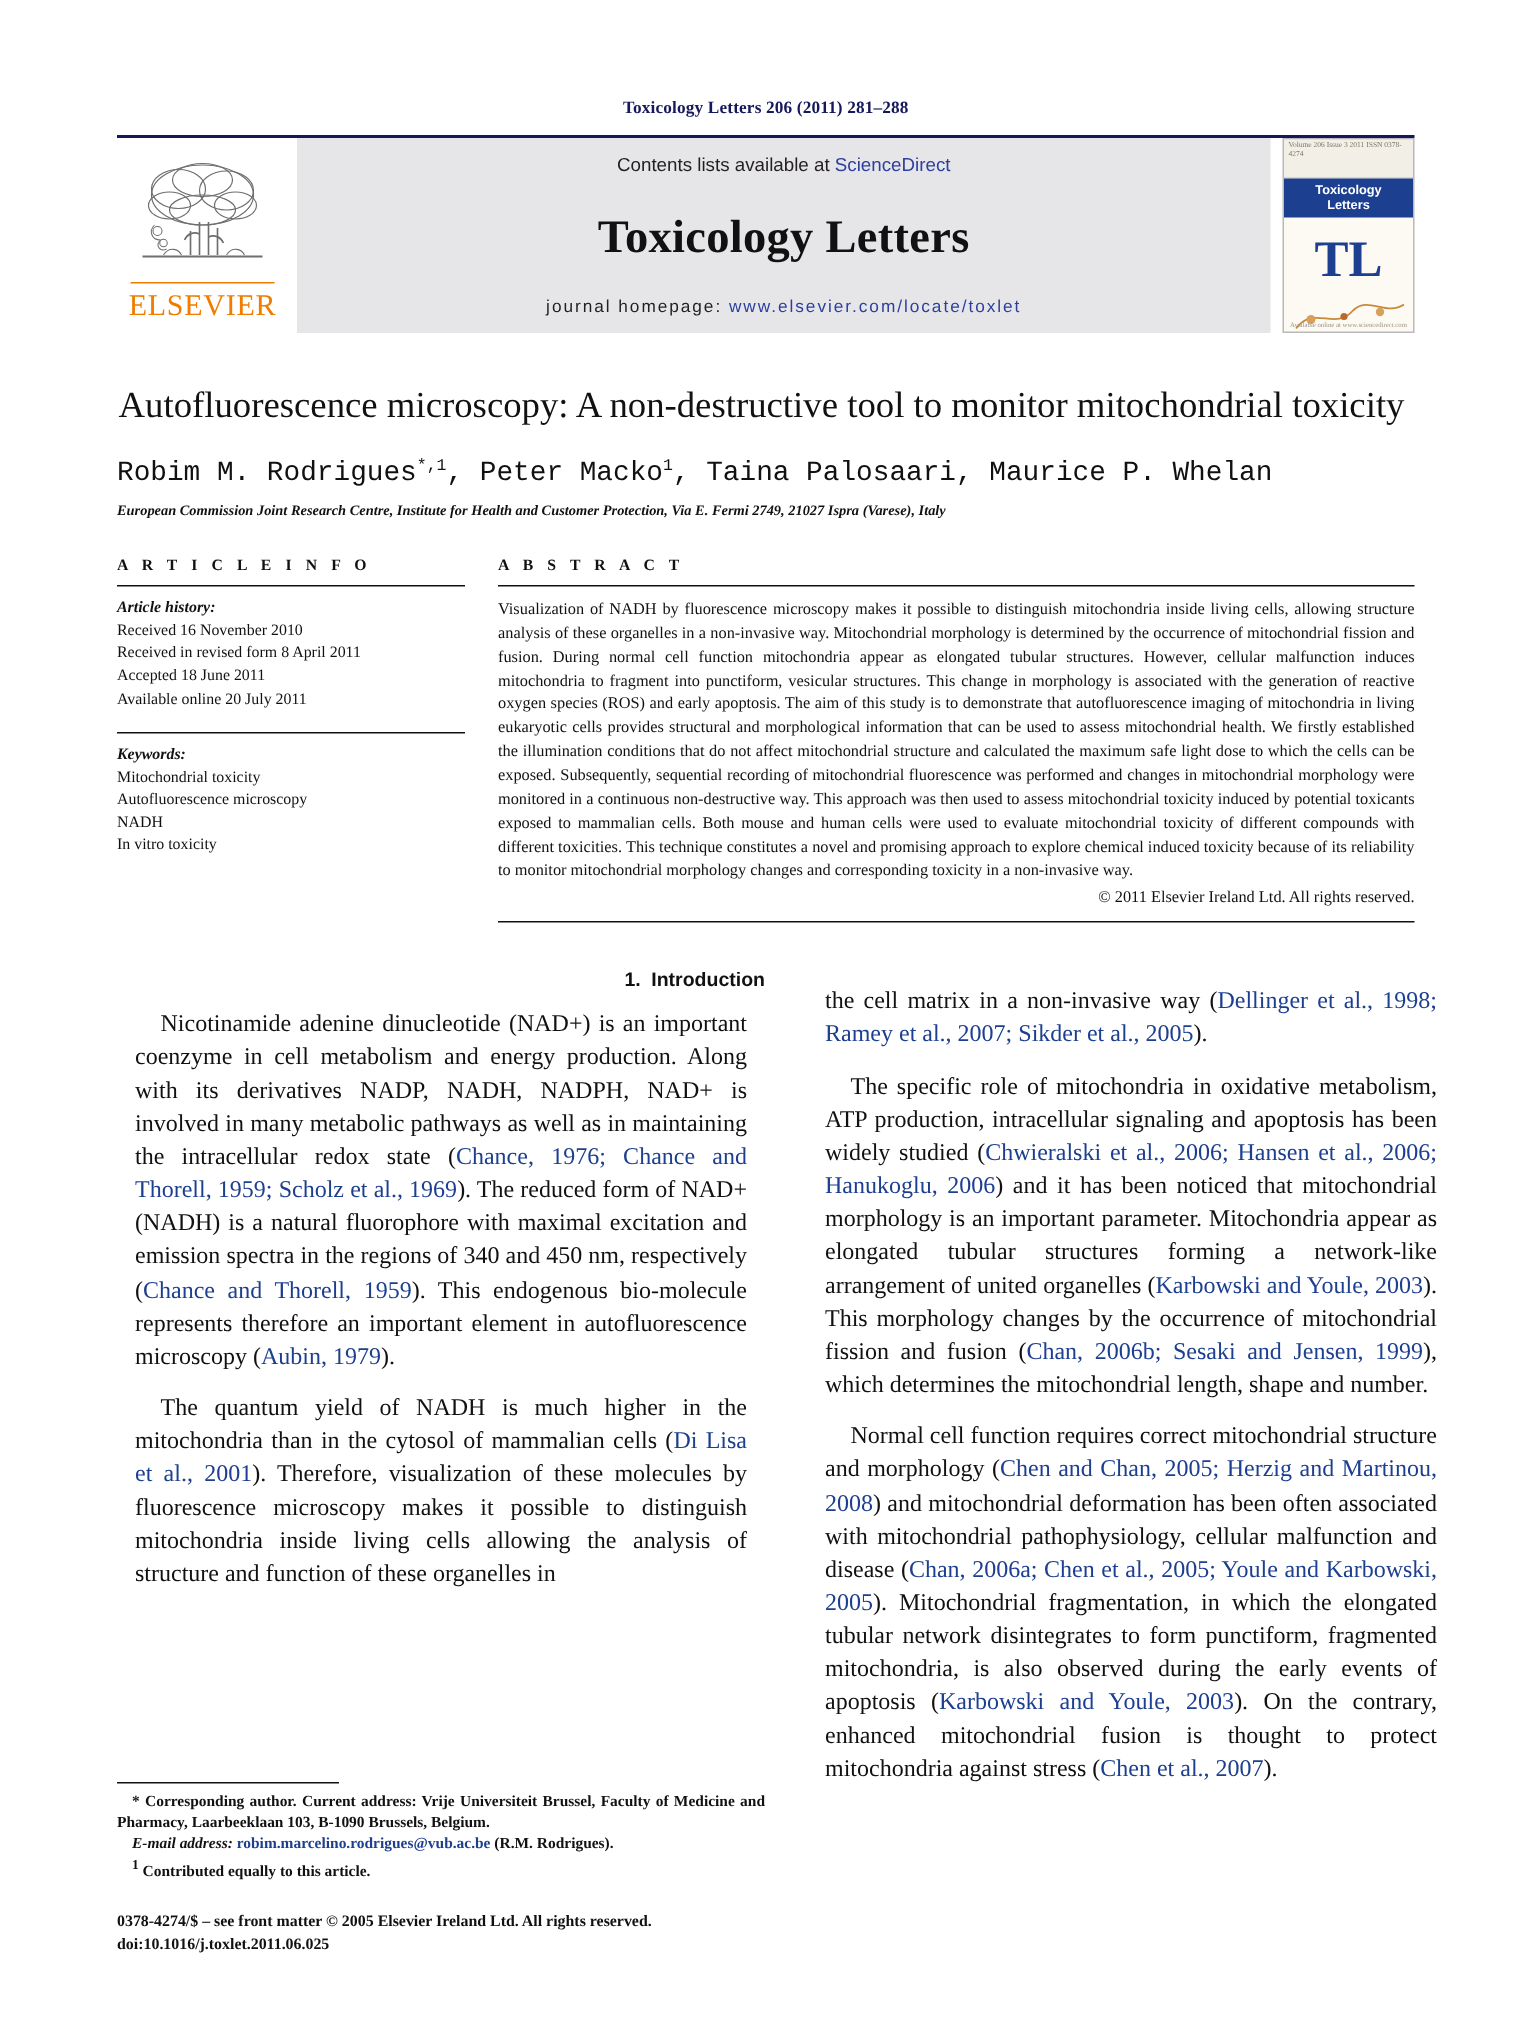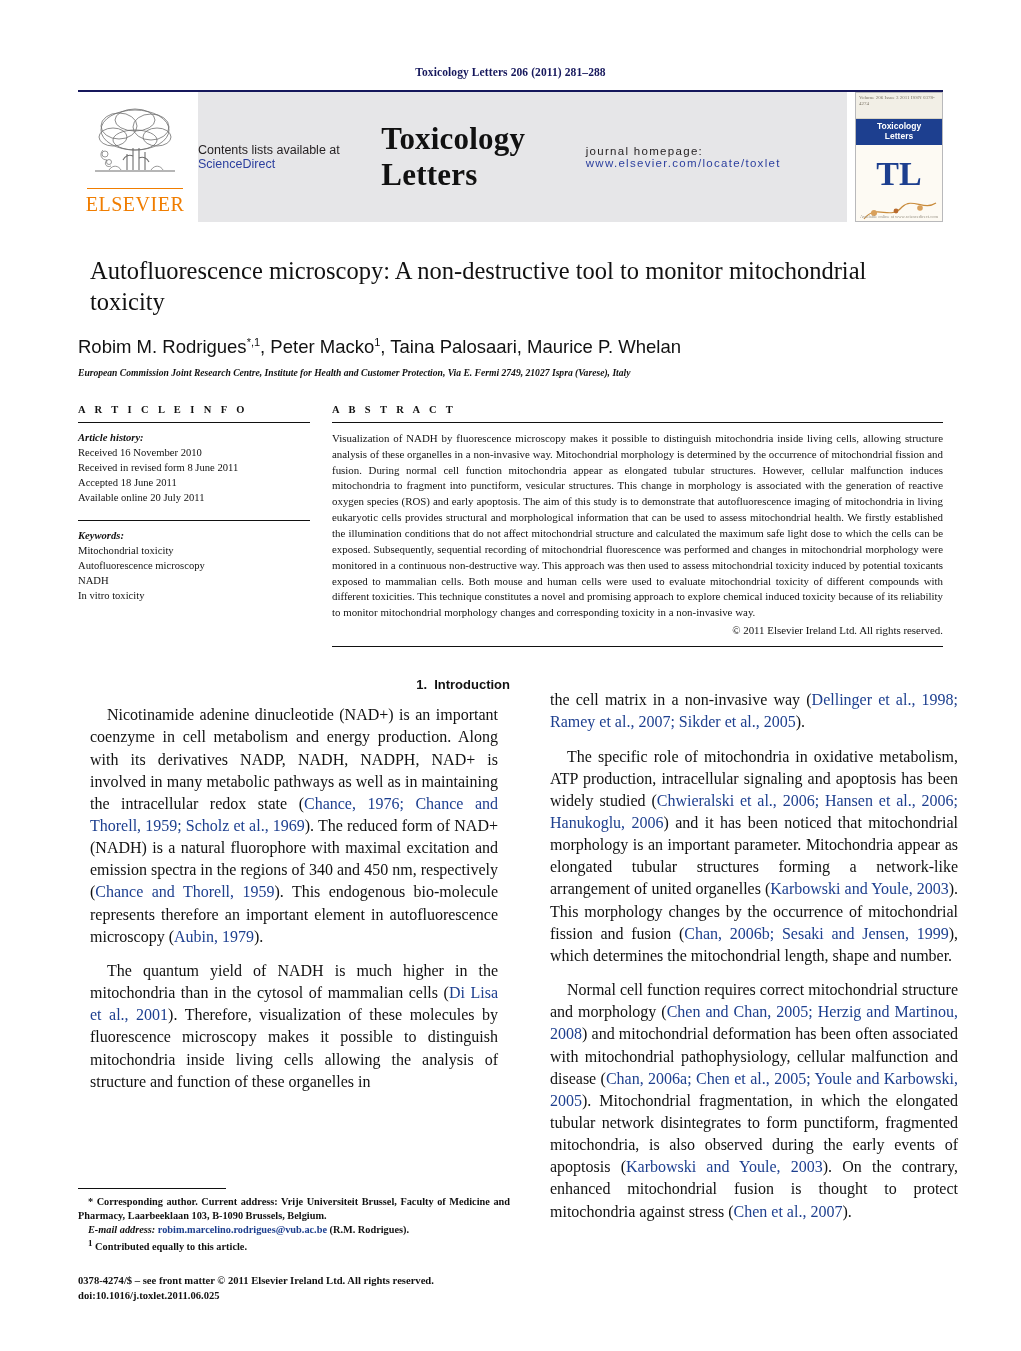--- a/index.html
+++ b/index.html
@@ -51,21 +51,21 @@
     letter-spacing: 0.5px;
     color: #f07d00;
     margin-top: 2px;
   }
   .elsevier-rule { width: 96px; height: 1.5px; background: #f07d00; margin-bottom: 2px; }
 
   .masthead-center {
     flex: 1 1 auto;
     background: #e6e6e8;
     display: flex;
-    flex-direction: row;
+    flex-direction: column;
     justify-content: space-between;
     align-items: center;
     padding: 11px 0 11px 0;
     margin-left: 6px;
   }
   .contents-line {
     font-family: "Liberation Sans", sans-serif;
     font-size: 12.5px;
     color: #231f20;
   }
@@ -131,24 +131,24 @@
   }
 
   
   .title-block { margin: 34px 78px 0 78px; }
   .article-title {
     font-family: "Liberation Serif", serif;
     font-size: 24.5px;
     line-height: 1.26;
     color: #111;
     font-weight: normal;
-    margin: 12px;
+    margin: 1px;
   }
   .authors {
-    font-family: Liberation Sans, sans-serif;
+    font-family: Liberation Mono, monospace;
     font-size: 18.5px;
     color: #111;
     margin-top: 18px;
   }
   .authors sup { font-size: 11px; vertical-align: super; }
   .affiliation {
     font-family: "Liberation Serif", serif;
     font-style: italic;
     font-weight: bold;
     font-size: 9.6px;
@@ -330,21 +330,21 @@
   </div>
 
   <div class="info-abstract">
 
     <div class="col-info">
       <div class="sec-head">A R T I C L E    I N F O</div>
       <div class="hr-thin"></div>
       <div class="info-group">
         <div class="lbl">Article history:</div>
         <div>Received 16 November 2010</div>
-        <div>Received in revised form 8 June 2011</div>
+        <div>Received in revised form 8 April 2011</div>
         <div>Accepted 18 June 2011</div>
         <div>Available online 20 July 2011</div>
       </div>
       <div class="kw-rule"></div>
       <div class="info-group">
         <div class="lbl">Keywords:</div>
         <div>Mitochondrial toxicity</div>
         <div>Autofluorescence microscopy</div>
         <div>NADH</div>
         <div>In vitro toxicity</div>
@@ -385,18 +385,18 @@
     <p class="fn indent">
       <span class="email-lbl">E-mail address:</span>
       <span class="email">robim.marcelino.rodrigues@vub.ac.be</span>
       <span>(R.M. Rodrigues).</span>
     </p>
     <p class="fn indent">
       <span class="mark">1</span>
       <span>Contributed equally to this article.</span>
     </p>
     <div class="issn-block">
-      <div>0378-4274/$ – see front matter © 2011 Elsevier Ireland Ltd. All rights reserved.</div>
+      <div>0378-4274/$ – see front matter © 2005 Elsevier Ireland Ltd. All rights reserved.</div>
       <div>doi:10.1016/j.toxlet.2011.06.025</div>
     </div>
   </div>
 
 </div>
 
 </body></html>

